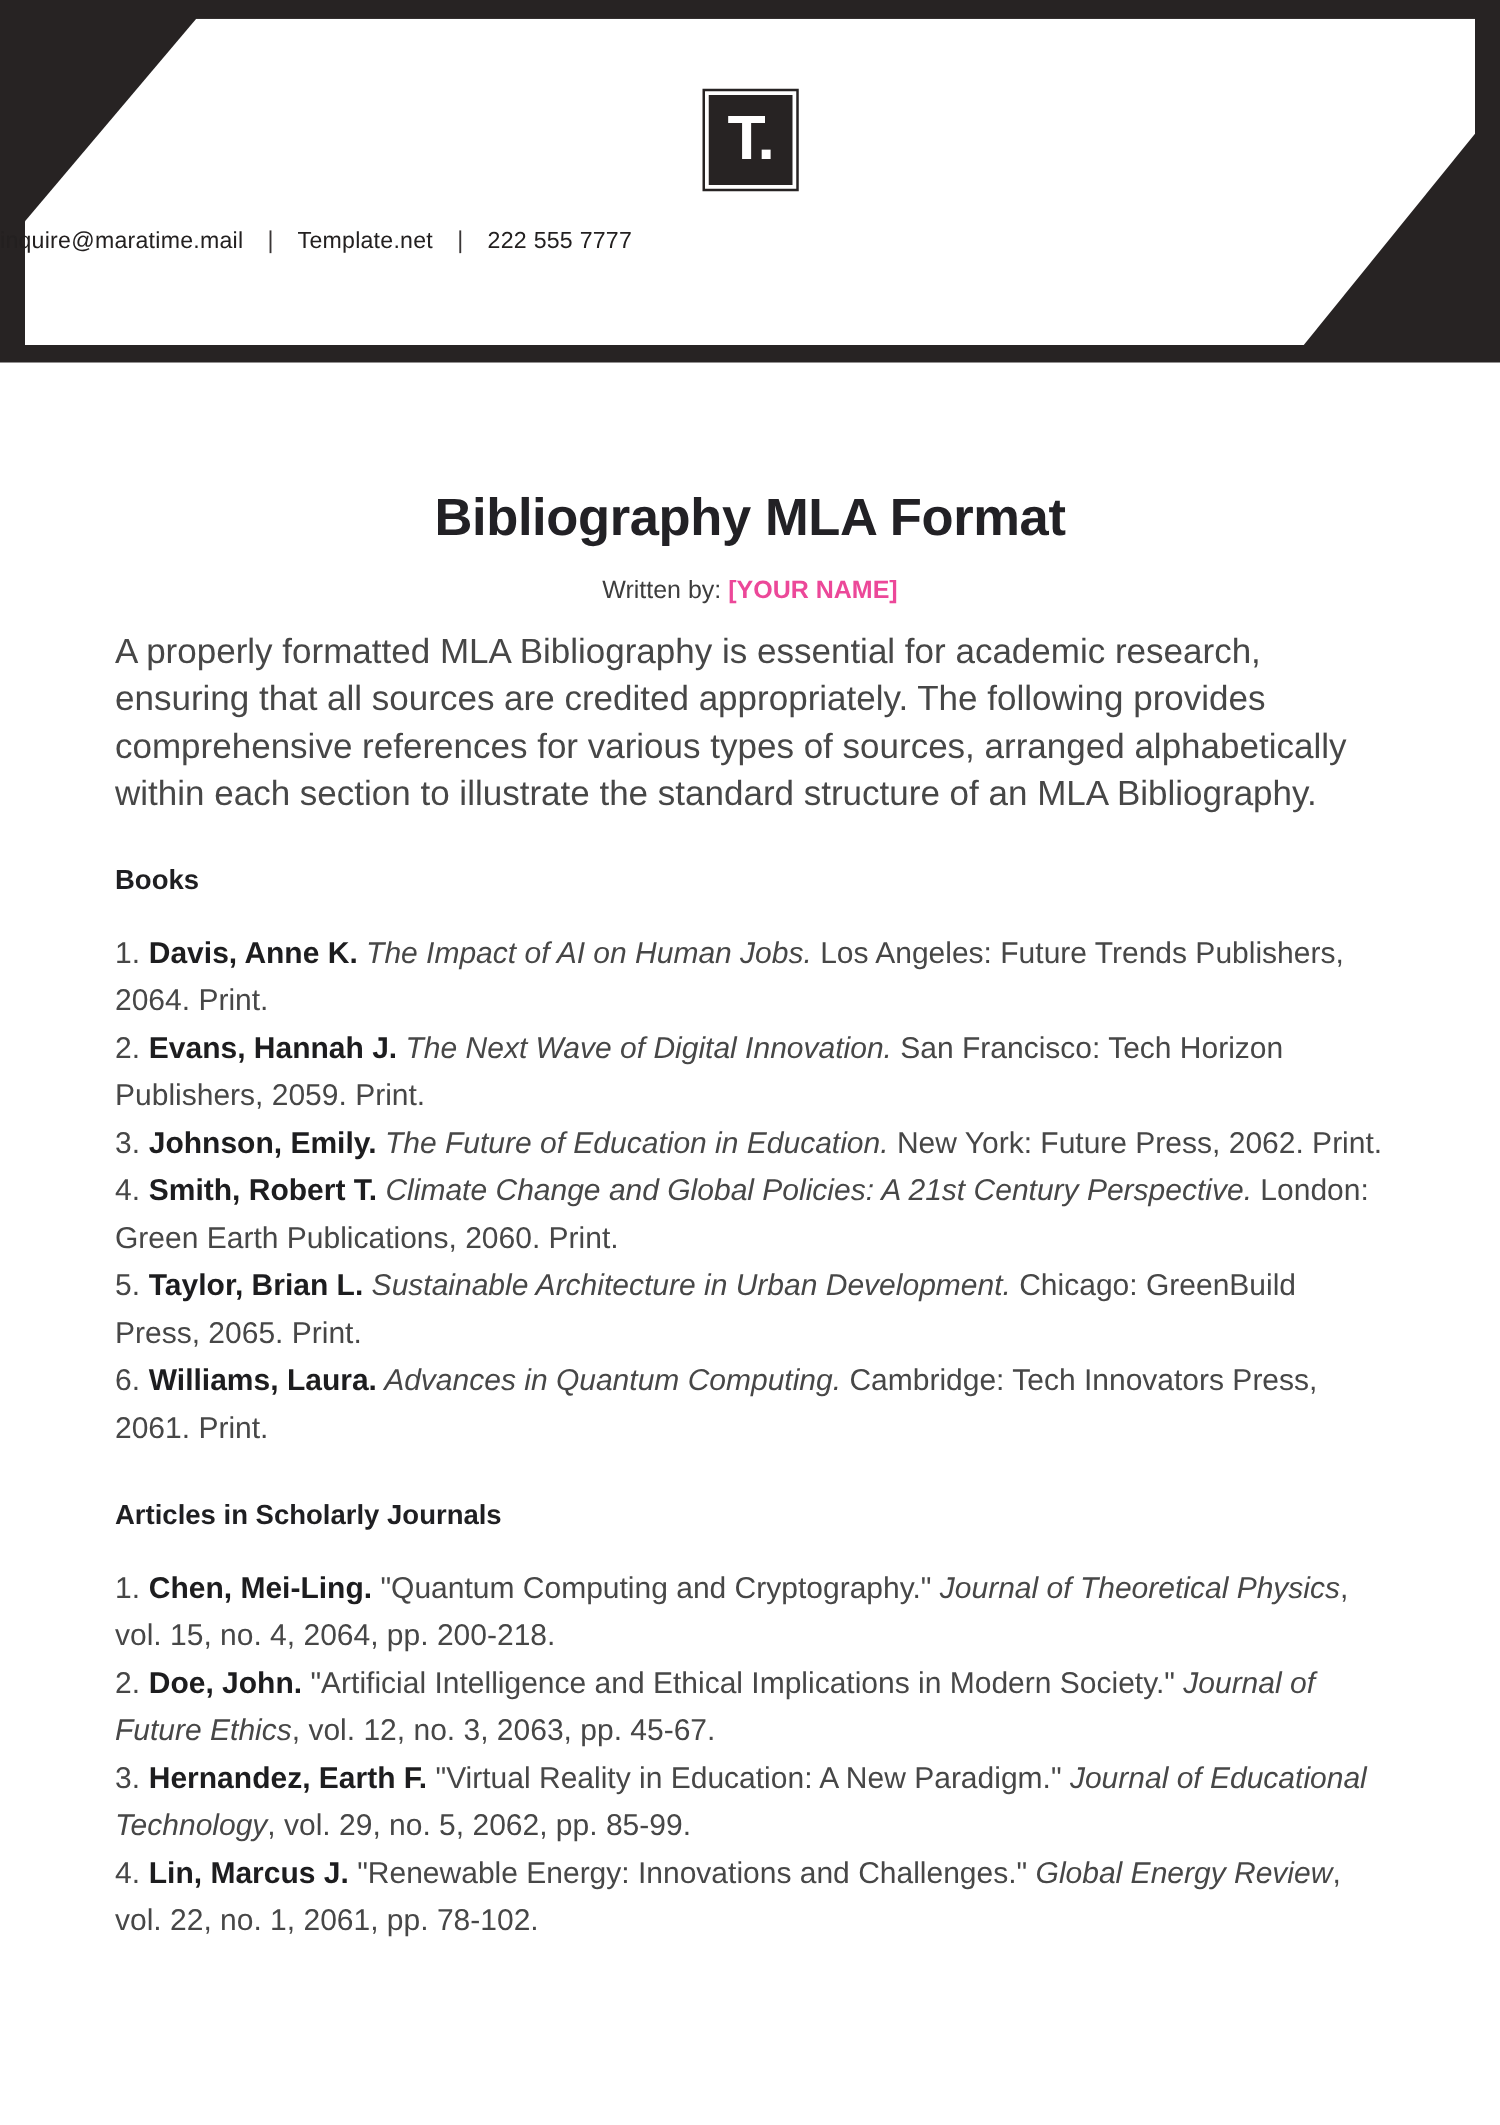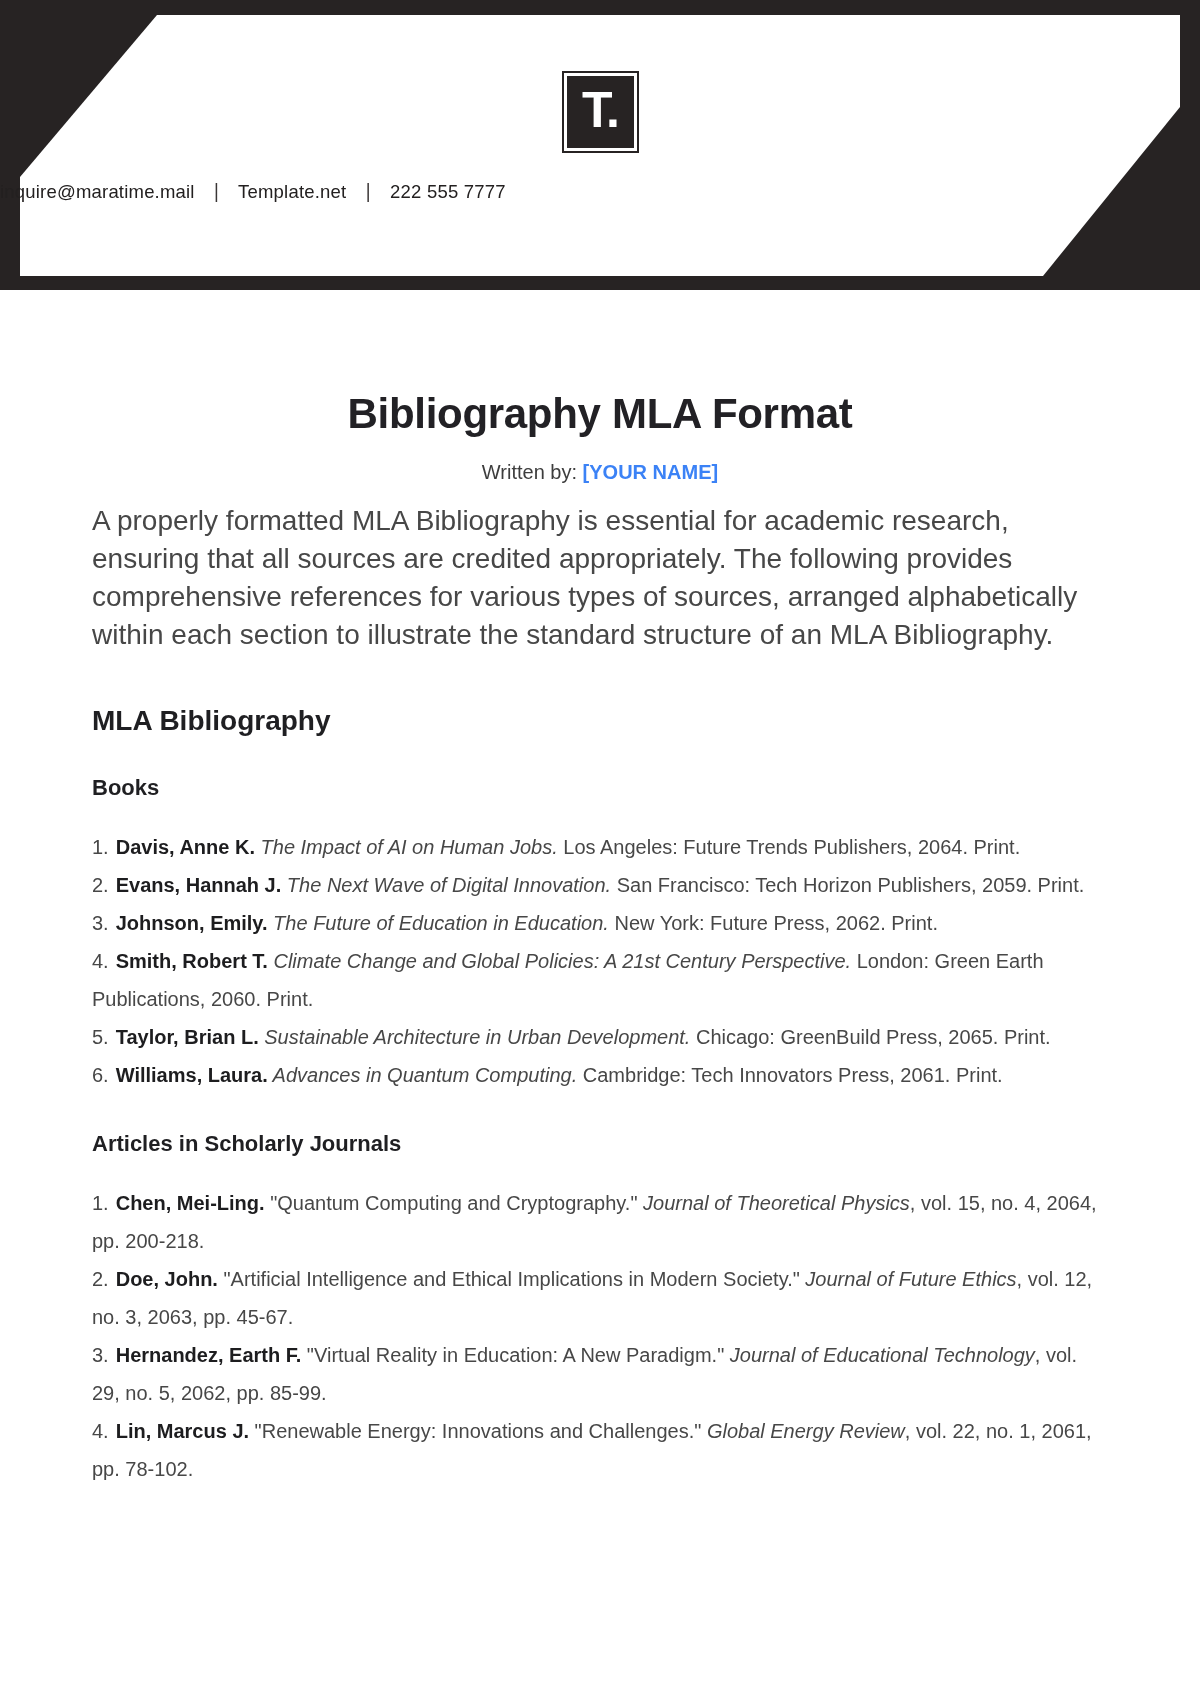--- a/index.html
+++ b/index.html
@@ -86,21 +86,21 @@
     letter-spacing: -0.3px;
     color: #222125;
   }
   .byline {
     margin-top: 20px;
     text-align: center;
     font-size: 20px;
     line-height: 28px;
     color: #3d3d3d;
   }
-  .byline .name { font-weight: 700; color: #3b82f6; }
+  .byline .name { font-weight: 700; color: #ec4899; }
   .intro {
     margin-top: 16px;
     font-size: 28px;
     line-height: 38px;
     color: #474747;
   }
   .h2 {
     margin-top: 50px;
     font-size: 28px;
     line-height: 34px;
@@ -110,21 +110,21 @@
   .h3 {
     margin-top: 36px;
     font-size: 22px;
     line-height: 28px;
     font-weight: 700;
     color: #1f1f22;
   }
   .h3 + ol { margin-top: 5px; }
   ol.entries {
     list-style: none;
-    font-size: 20px;
+    font-size: 24px;
     line-height: 38px;
     color: #474747;
     margin-top: 26px;
   }
   ol.entries li { display: block; }
   .num { margin-right: 7px; }
   .seg-b { font-weight: 700; color: #1d1d1f; }
   .seg-i { font-style: italic; }
 </style>
 </head>
@@ -151,21 +151,20 @@
   <div class="doc">
     <h1 class="doc-title">Bibliography MLA Format</h1>
 
     <p class="byline">
       <span>Written by:</span>
       <span class="name">[YOUR NAME]</span>
     </p>
 
     <p class="intro">A properly formatted MLA Bibliography is essential for academic research, ensuring that all sources are credited appropriately. The following provides comprehensive references for various types of sources, arranged alphabetically within each section to illustrate the standard structure of an MLA Bibliography.</p>
 
-    <h2 class="h2">MLA Bibliography</h2>
 
     <section>
       <h3 class="h3">Books</h3>
       <ol class="entries">
           <li><span class="num">1.</span><span class="seg-b">Davis, Anne K.</span><span class="seg-i"> The Impact of AI on Human Jobs.</span><span class="seg-n"> Los Angeles: Future Trends Publishers, 2064. Print.</span></li>
           <li><span class="num">2.</span><span class="seg-b">Evans, Hannah J.</span><span class="seg-i"> The Next Wave of Digital Innovation.</span><span class="seg-n"> San Francisco: Tech Horizon Publishers, 2059. Print.</span></li>
           <li><span class="num">3.</span><span class="seg-b">Johnson, Emily.</span><span class="seg-i"> The Future of Education in Education.</span><span class="seg-n"> New York: Future Press, 2062. Print.</span></li>
           <li><span class="num">4.</span><span class="seg-b">Smith, Robert T.</span><span class="seg-i"> Climate Change and Global Policies: A 21st Century Perspective.</span><span class="seg-n"> London: Green Earth Publications, 2060. Print.</span></li>
           <li><span class="num">5.</span><span class="seg-b">Taylor, Brian L.</span><span class="seg-i"> Sustainable Architecture in Urban Development.</span><span class="seg-n"> Chicago: GreenBuild Press, 2065. Print.</span></li>
           <li><span class="num">6.</span><span class="seg-b">Williams, Laura.</span><span class="seg-i"> Advances in Quantum Computing.</span><span class="seg-n"> Cambridge: Tech Innovators Press, 2061. Print.</span></li>

